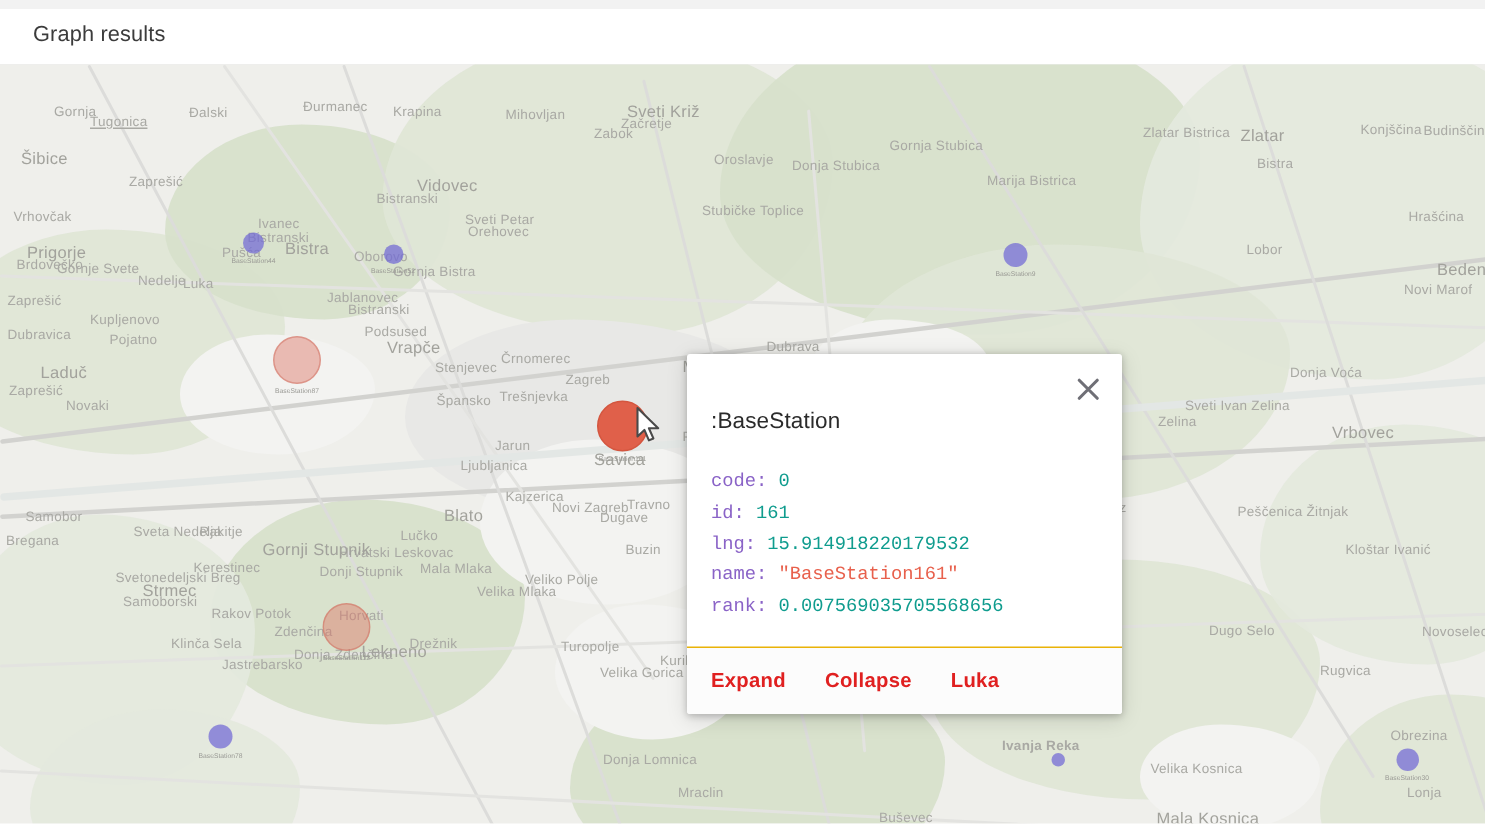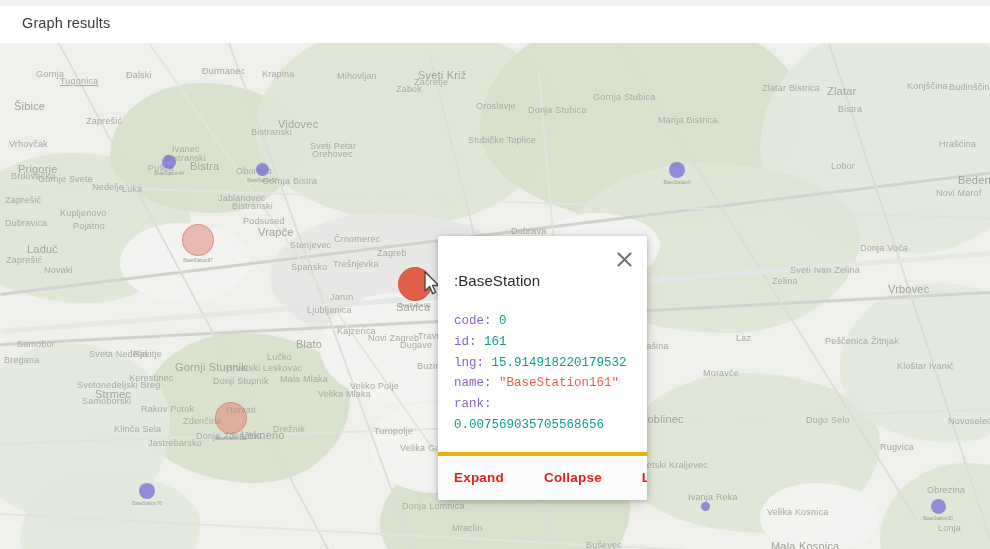--- a/index.html
+++ b/index.html
@@ -157,23 +157,23 @@
   .cursor {
     position: absolute;
     width: 18px;
     height: 26px;
     pointer-events: none;
   }
 
   
   .panel {
     position: absolute;
-    left: 438px;
+    left: 458px;
     top: 236px;
-    width: 209px;
+    width: 290px;
     background: #ffffff;
     box-shadow: 0 1px 5px rgba(0,0,0,0.22), 0 3px 14px rgba(0,0,0,0.13);
     border-radius: 2px;
     overflow: hidden;
   }
   .panel-close {
     position: absolute;
     right: 10px;
     top: 10px;
     width: 26px;
@@ -192,27 +192,27 @@
   .panel-props {
     padding: 22px 0 16px 16px;
     font-family: "Liberation Mono", "DejaVu Sans Mono", monospace;
     font-size: 12.5px;
     line-height: 20.8px;
   }
   .prop-key   { color: #8a63c7; }
   .prop-num   { color: #0f9c8e; }
   .prop-str   { color: #e8604c; }
   .panel-footer {
-    border-top: 4px solid #eab308;
+    border-top: 1px solid #eab308;
     background: #fcfcfc;
     height: 44px;
     display: flex;
     align-items: center;
     padding-left: 16px;
-    gap: 40px;
+    gap: 26px;
   }
   .footer-btn {
     font-size: 13.5px;
     font-weight: bold;
     color: #e02020;
     cursor: pointer;
     letter-spacing: .2px;
     background: none;
     border: 0;
     padding: 0;
@@ -345,21 +345,21 @@
           <div class="place-label" style="left: 196px; top: 388px;">Donja Zdenčina</div>
           <div class="place-label big" style="left: 241px; top: 386px;">Lekneno</div>
           <div class="place-label" style="left: 273px; top: 381px;">Drežnik</div>
           <div class="place-label" style="left: 226px; top: 362px;">Horvati</div>
           <div class="place-label" style="left: 374px; top: 383px;">Turopolje</div>
           <div class="place-label" style="left: 400px; top: 400px;">Velika Gorica</div>
           <div class="place-label" style="left: 440px; top: 392px;">Kurilovec</div>
           <div class="place-label" style="left: 767px; top: 464px;">Velika Kosnica</div>
           <div class="place-label big" style="left: 771px; top: 497px;">Mala Kosnica</div>
           <div class="place-label" style="left: 927px; top: 442px;">Obrezina</div>
-          <div class="place-label" style="left: 688px; top: 449px;">Ivanja Reka</div>
+          <div class="place-label" style="left: 668px; top: 449px; font-weight: bold;">Ivanja Reka</div>
           <div class="place-label" style="left: 626px; top: 417px;">Sesvetski Kraljevec</div>
           <div class="place-label" style="left: 601px; top: 393px;">Dumovec</div>
           <div class="place-label big" style="left: 640px; top: 370px;">Soblinec</div>
           <div class="place-label" style="left: 640px; top: 298px;">Kašina</div>
           <div class="place-label" style="left: 600px; top: 270px;">Planina</div>
           <div class="place-label" style="left: 565px; top: 268px;">Goranec</div>
           <div class="place-label" style="left: 703px; top: 325px;">Moravče</div>
           <div class="place-label" style="left: 736px; top: 290px;">Laz</div>
           <div class="place-label" style="left: 658px; top: 72px;">Marija Bistrica</div>
           <div class="place-label big" style="left: 827px; top: 42px;">Zlatar</div>

